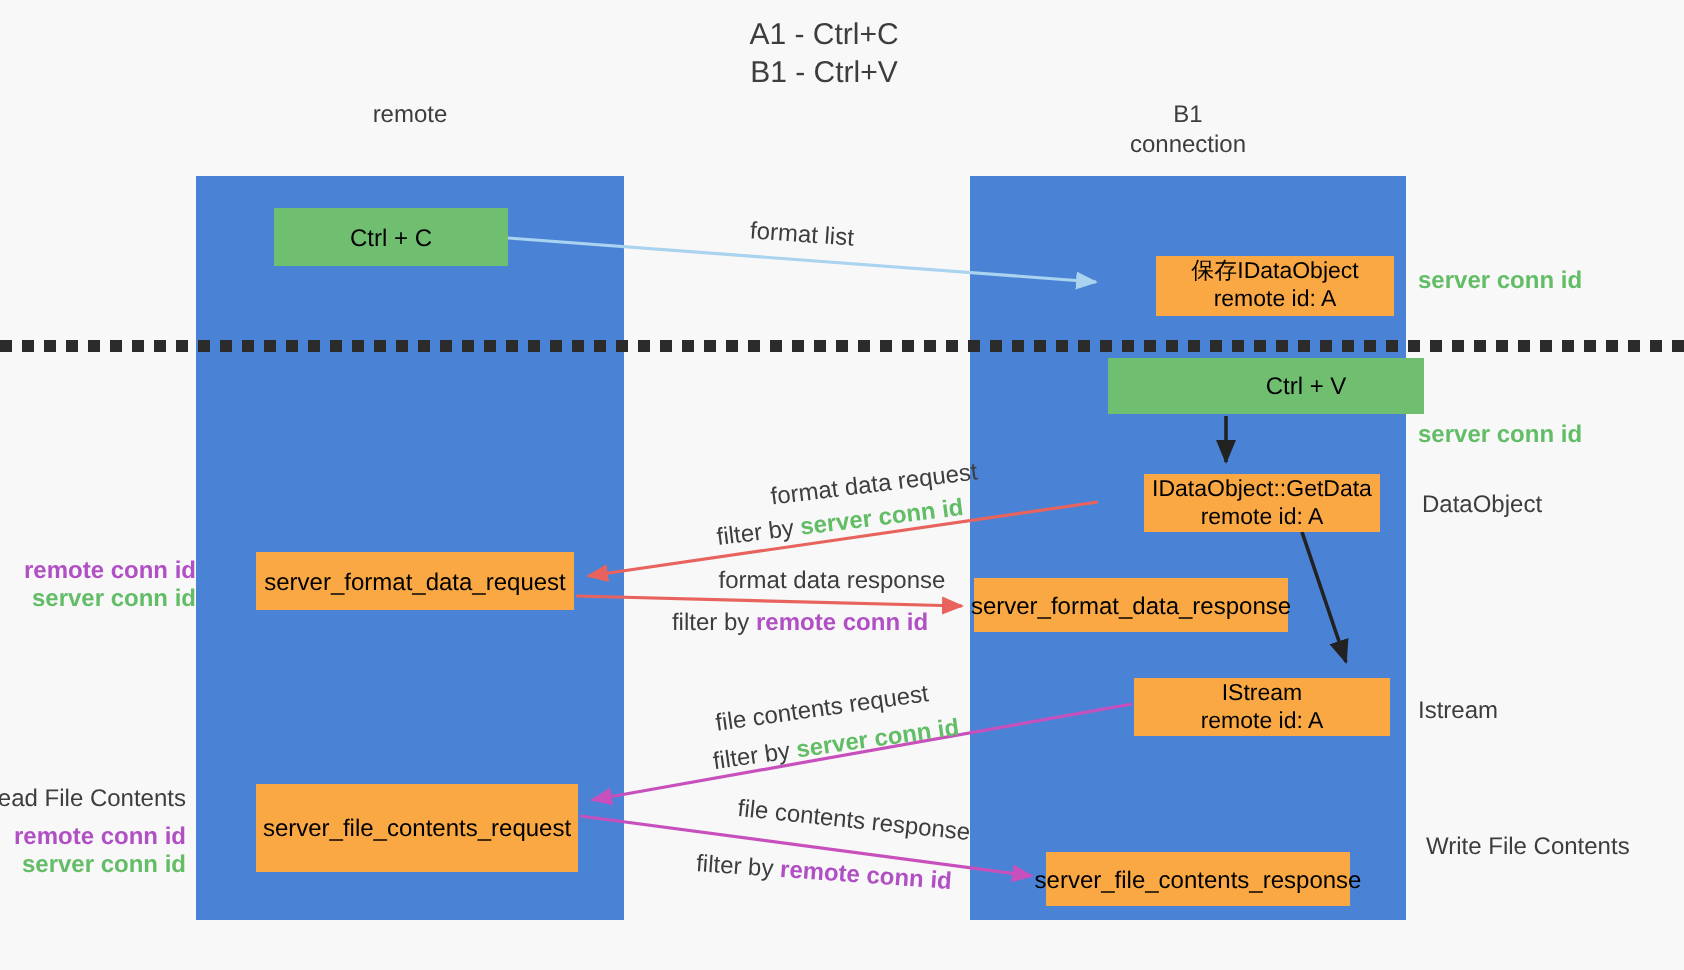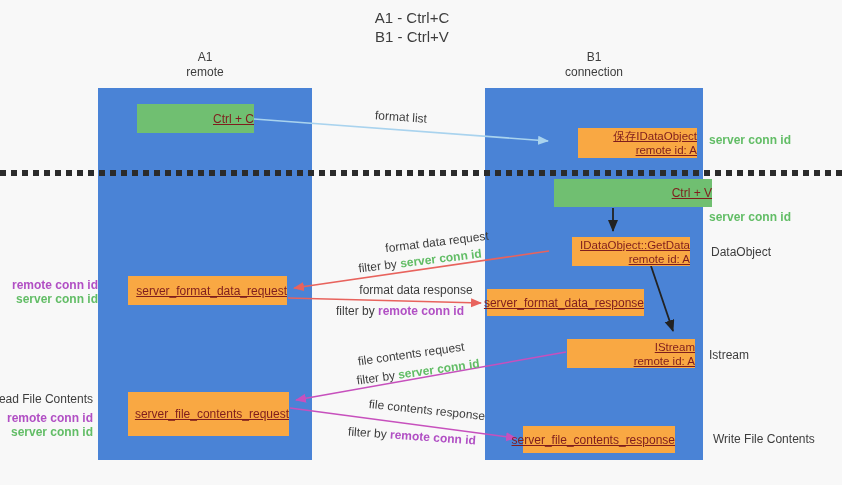--- a/index.html
+++ b/index.html
@@ -20,22 +20,22 @@
     background:var(--lane-blue,#4a83d6);
     top:88px;height:372px;
   }
   .lane-left{left:98px;width:214px;}
   .lane-right{left:485px;width:218px;}
   .lane-header{
     top:50px;text-align:center;font-size:12px;line-height:15px;
     color:var(--text-dark,#3c3c3c);
   }
   .node{
-    display:flex;flex-direction:column;align-items:flex-end;justify-content:center;
-    color:#7f1d1d;text-align:center;font-size:12px;line-height:14px;text-decoration:underline;
+    display:flex;flex-direction:column;align-items:center;justify-content:center;
+    color:#000000;text-align:center;font-size:12px;line-height:14px;
   }
   .node.two{font-size:11.5px;line-height:14px;}
   .green-box{background:var(--green,#70bf71);}
   .orange-box{background:var(--orange,#f9a843);}
   .svg-overlay{left:0;top:0;pointer-events:none;}
   .flow-label{
     white-space:nowrap;font-size:12px;color:var(--text-dark,#3d3d3d);
     transform-origin:center center;
   }
   .side-label{white-space:nowrap;font-size:12px;color:var(--text-dark,#3d3d3d);}
@@ -56,21 +56,20 @@
 <body>
 
 <div class="canvas">
 
   <div class="abs title">
     <div>A1 - Ctrl+C</div>
     <div>B1 - Ctrl+V</div>
   </div>
 
   <div class="abs lane-header" style="left:98px;width:214px;">
-    <div>A1</div>
     <div>remote</div>
   </div>
   <div class="abs lane-header" style="left:485px;width:218px;">
     <div>B1</div>
     <div>connection</div>
   </div>
 
   <div class="abs lane lane-left"></div>
   <div class="abs lane lane-right"></div>
 
@@ -154,21 +153,21 @@
   <div class="abs flow-label" style="left:427px;top:410px;transform:translate(-50%,-50%) rotate(6deg);">file contents response</div>
   <div class="abs flow-label" style="left:412px;top:436px;transform:translate(-50%,-50%) rotate(4deg);">
     <span>filter by</span>
     <span class="purple-text">remote conn id</span>
   </div>
 
   <div class="abs side-label green-text" style="left:709px;top:133px;">server conn id</div>
   <div class="abs side-label green-text" style="left:709px;top:210px;">server conn id</div>
   <div class="abs side-label" style="left:711px;top:245px;">DataObject</div>
   <div class="abs side-label" style="left:709px;top:348px;">Istream</div>
-  <div class="abs side-label" style="left:713px;top:432px;text-align:center;">Write File Contents</div>
+  <div class="abs side-label" style="left:713px;top:416px;text-align:center;">Write File Contents</div>
 
   <div class="abs side-label right-align" style="right:744px;top:278px;line-height:14px;">
     <div class="purple-text">remote conn id</div>
     <div class="green-text">server conn id</div>
   </div>
   <div class="abs side-label right-align" style="right:749px;top:392px;line-height:14px;">
     <div style="margin-bottom:5px;">Read File Contents</div>
     <div class="purple-text">remote conn id</div>
     <div class="green-text">server conn id</div>
   </div>

